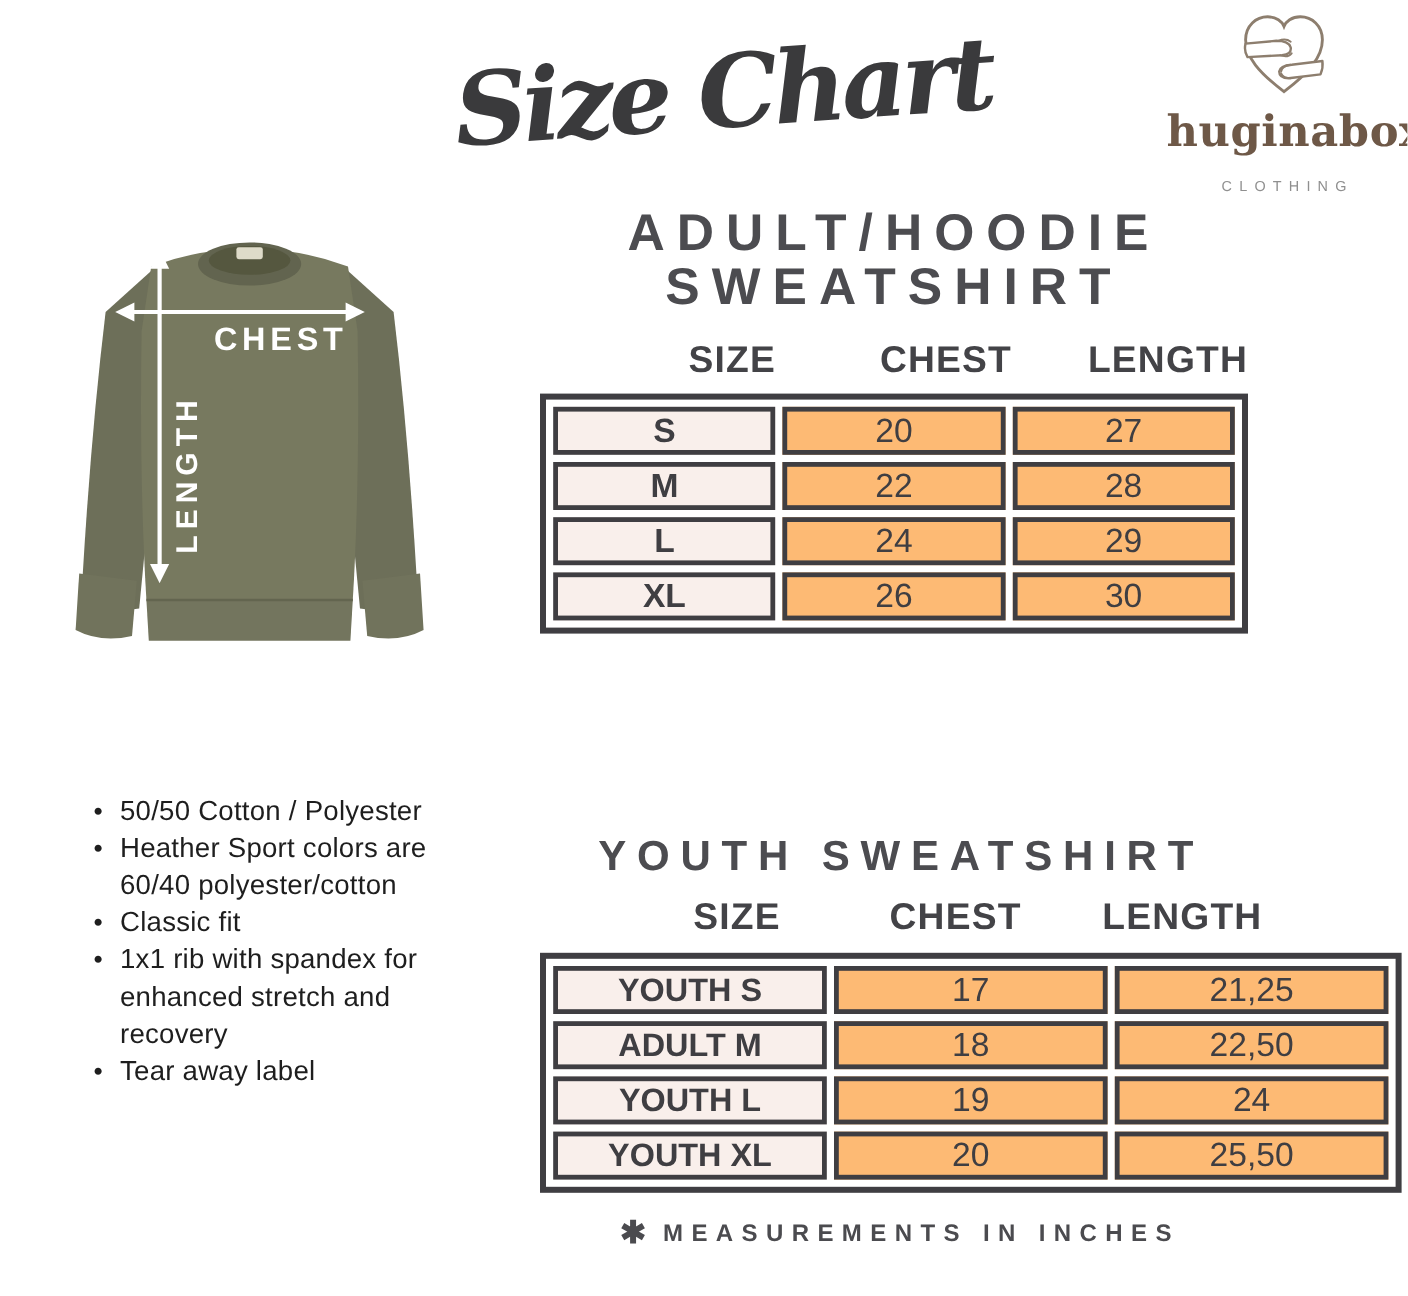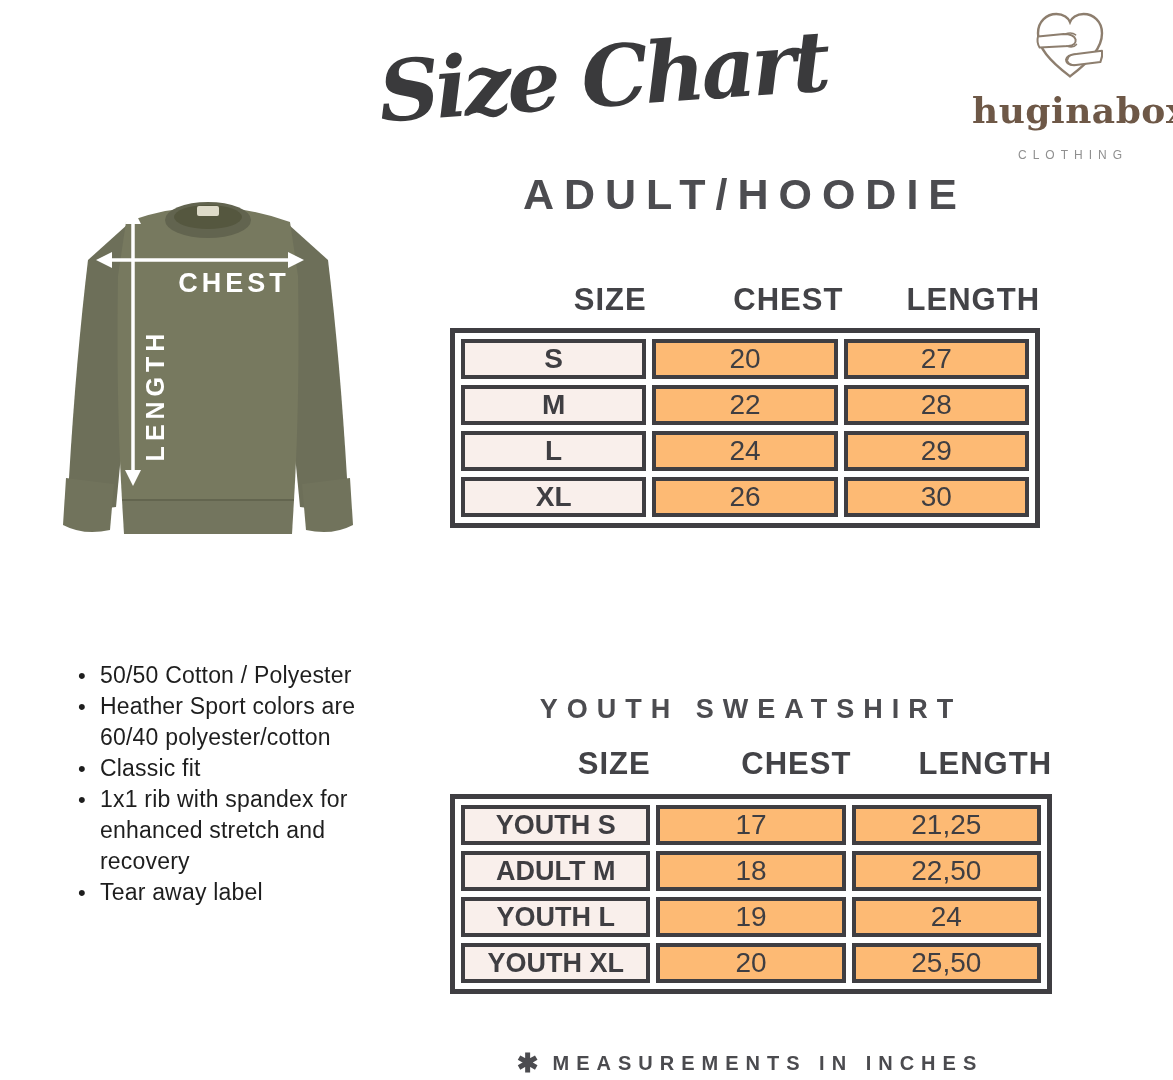--- a/index.html
+++ b/index.html
@@ -23,55 +23,55 @@
   }
   .logo .tagline { font-size:12px; letter-spacing:6px; color:#8f8f8f; margin-top:18px; padding-left:6px; }
 
   
   .sweatshirt { position:absolute; left:36px; top:180px; width:344px; height:384px; }
 
   
   .adult-heading { position:absolute; left:450px; top:172px; width:590px; text-align:center; }
   .adult-heading div { font-size:43px; font-weight:bold; letter-spacing:10px; color:#4c4c50; line-height:45px; }
   .youth-heading { position:absolute; left:450px; top:694px; width:602px; text-align:center;
-    font-size:27px; font-weight:bold; letter-spacing:9px; color:#4c4c50; }
+    font-size:35px; font-weight:bold; letter-spacing:9px; color:#4c4c50; }
 
   
   .col-headers { position:absolute; display:flex; }
   .col-headers span { flex:1; text-align:right; font-size:31px; font-weight:bold; letter-spacing:1px; color:#434347; }
   .col-headers.adult { left:450px; top:282px; width:590px; }
   .col-headers.youth { left:450px; top:746px; width:602px; }
 
   
   table.size-table {
     position:absolute; border-collapse:separate; border-spacing:6px;
     border:5px solid #3f3e42; background:#ffffff; table-layout:fixed;
   }
   table.size-table td {
     border:4px solid #3f3e42; height:33px; text-align:center; vertical-align:middle;
     font-size:28px; color:#3f3e42; background:#fdba74; padding:0 4px;
   }
   table.size-table td.size-cell { background:#f9efeb; font-weight:bold; }
   table.adult-table { left:450px; top:328px; width:590px; }
-  table.youth-table { left:450px; top:794px; width:602px; }
+  table.youth-table { left:450px; top:794px; width:718px; }
   table.youth-table td.size-cell { font-size:27px; }
 
   
   .features { position:absolute; left:74px; top:660px; width:330px; }
   .features ul { list-style:none; }
   .features li {
     position:relative; padding-left:26px; font-size:23px; line-height:31px; color:#1e1e1e;
     letter-spacing:0.2px;
   }
   .features li::before {
     content:"•"; position:absolute; left:4px; top:0; font-size:22px; color:#1e1e1e;
   }
 
   
-  .footer-note { position:absolute; left:450px; top:1012px; width:600px; text-align:center; color:#4b4b4f;margin-top:36px; }
+  .footer-note { position:absolute; left:450px; top:1012px; width:600px; text-align:center; color:#4b4b4f; }
   .footer-note .ast { font-size:26px; font-weight:bold; vertical-align:-2px; margin-right:14px; letter-spacing:0; }
   .footer-note .txt { font-size:20px; font-weight:bold; letter-spacing:7px; }
 </style>
 </head>
 <body>
 
 <div class="page">
 
   <div class="script-title">Size Chart</div>
 
@@ -119,20 +119,21 @@
         <polygon points="268,80 252,72 252,88" stroke="none"></polygon>
       </g>
 
       <text x="198" y="112" text-anchor="middle" font-family="Liberation Sans, sans-serif" font-size="27" font-weight="bold" letter-spacing="4" fill="#ffffff">CHEST</text>
       <text x="121" y="222" text-anchor="middle" transform="rotate(-90 121 215)" font-family="Liberation Sans, sans-serif" font-size="25" font-weight="bold" letter-spacing="5" fill="#ffffff">LENGTH</text>
     </svg>
   </div>
 
   <div class="adult-heading">
     <div>ADULT/HOODIE</div>
+    <div>SWEATSHIRT</div>
   </div>
 
   <div class="col-headers adult">
     <span>SIZE</span>
     <span>CHEST</span>
     <span>LENGTH</span>
   </div>
 
   <table class="size-table adult-table">
     <tbody>

